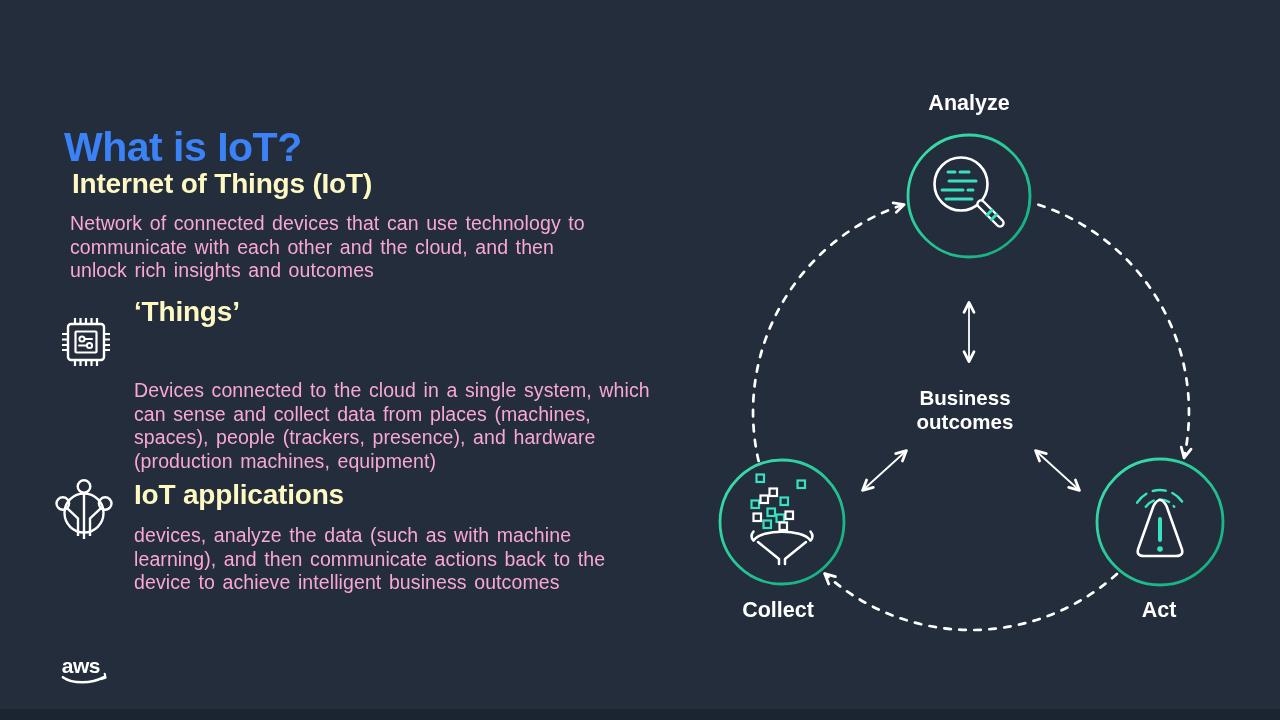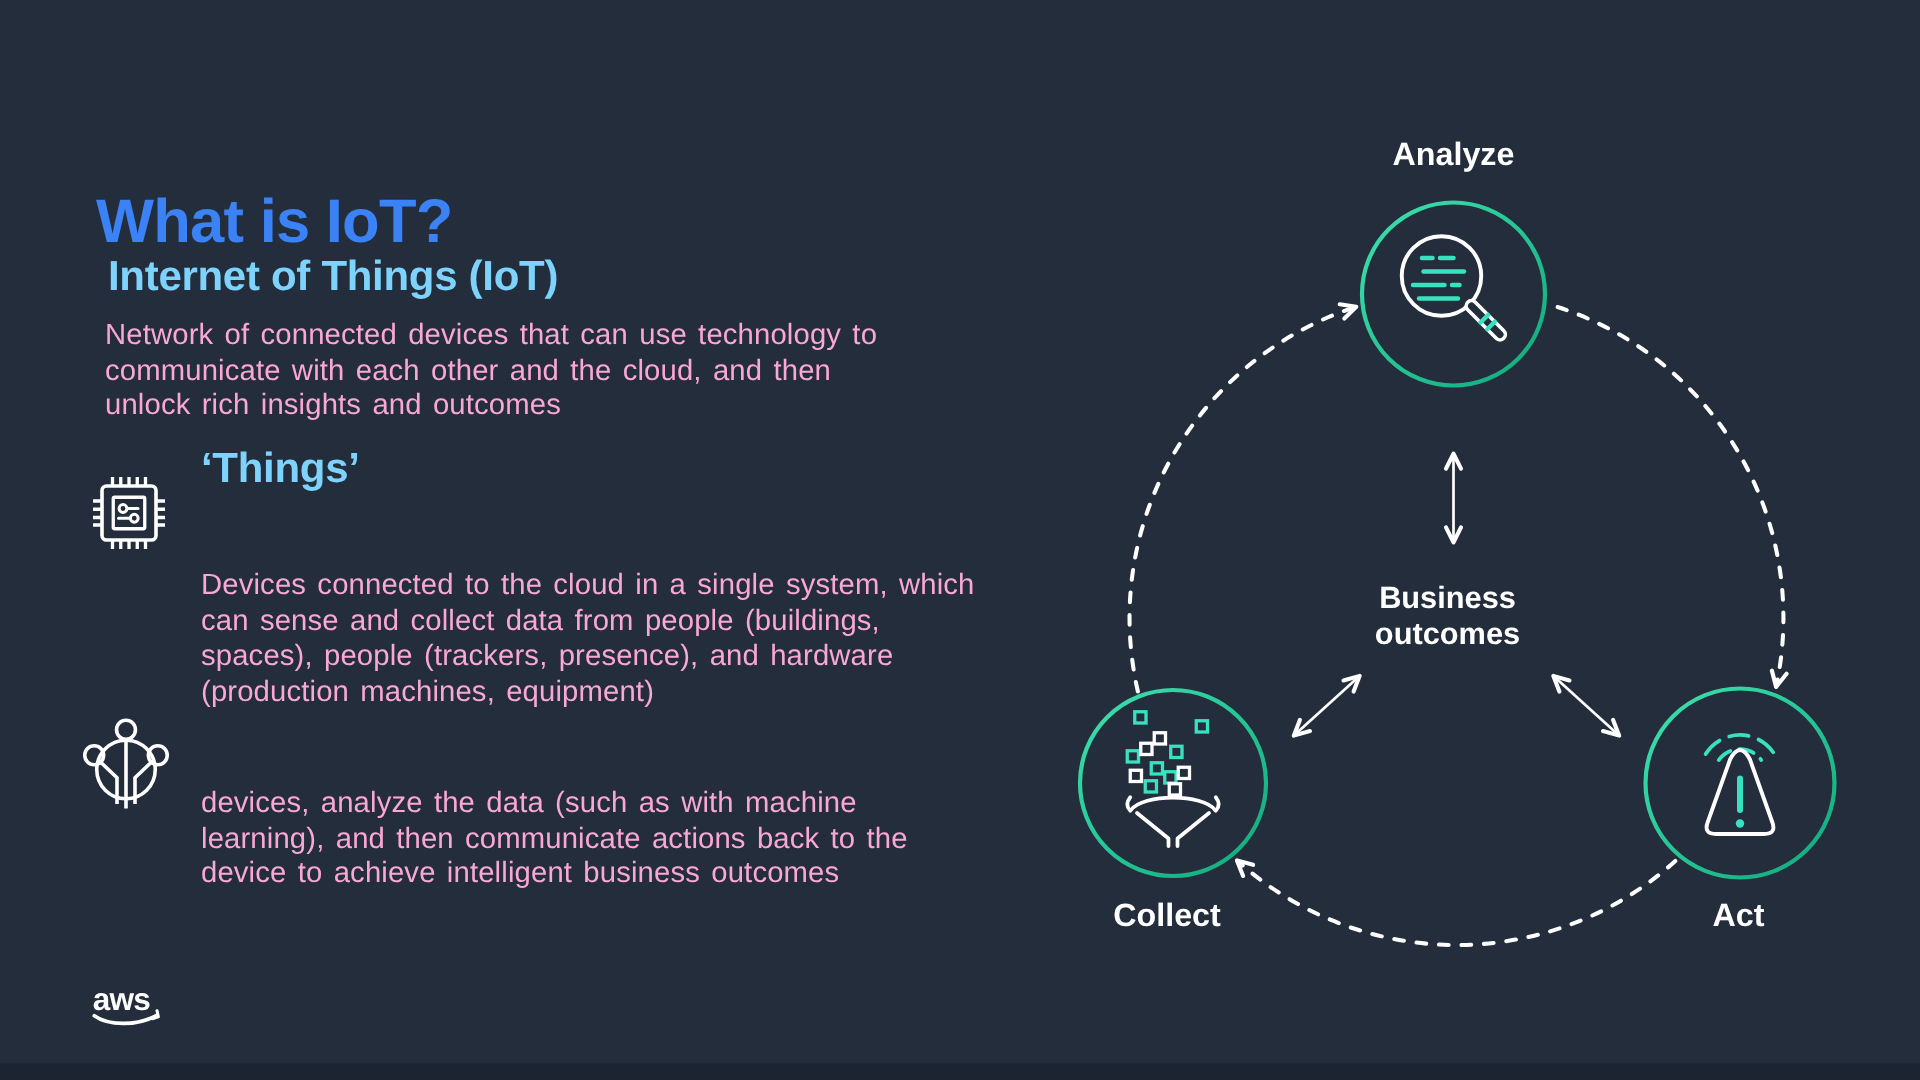--- a/index.html
+++ b/index.html
@@ -12,21 +12,21 @@
   }
   .slide{position:absolute;inset:0;}
   .abs{position:absolute;}
   .title{
     left:64px;top:94px;
     font-size:41px;font-weight:700;color:#3b82f6;
     letter-spacing:-0.5px;
     margin-top:30px;
   }
   .sec-heading{
-    font-size:28px;font-weight:700;color:#7dd3fc;
+    font-size:28px;font-weight:700;color:#fef9c3;
     letter-spacing:-0.2px;white-space:nowrap;
   }
   .def-heading{left:72px;top:168px;}
   .body-text{
     color:#f9a8d4;font-size:19.5px;line-height:23.5px;
     word-spacing:2px;letter-spacing:0.1px;
   }
   .body-line{white-space:nowrap;}
   .def-body{left:70px;top:212px;}
   .things-heading{left:134px;top:296px;}
@@ -70,37 +70,38 @@
       <circle cx="24" cy="25" r="2.6" stroke-width="2"></circle>
       <path d="M27 25h7" stroke-width="2" stroke-linecap="round"></path>
       <path d="M21 31.5h7" stroke-width="2" stroke-linecap="round"></path>
       <circle cx="31.5" cy="31.5" r="2.6" stroke-width="2"></circle>
     </svg>
   </div>
 
   <div class="abs sec-heading things-heading">‘Things’</div>
   <div class="abs body-text things-body">
     <div class="body-line">Devices connected to the cloud in a single system, which</div>
-    <div class="body-line">can sense and collect data from people (buildings,</div>
+    <div class="body-line">can sense and collect data from places (machines,</div>
     <div class="body-line">spaces), people (trackers, presence), and hardware</div>
     <div class="body-line">(production machines, equipment)</div>
   </div>
 
   <div class="abs iot-icon-box">
     <svg width="60" height="70" viewBox="0 0 60 70" fill="none" stroke="#FFFFFF" stroke-width="2.4">
       <circle cx="30" cy="36" r="19.5"></circle>
       <circle cx="30" cy="9.5" r="6.3"></circle>
       <circle cx="8.8" cy="26.5" r="6.3"></circle>
       <circle cx="51.2" cy="26.5" r="6.3"></circle>
       <path d="M30 15.8V62"></path>
       <path d="M13.3 31.3L24 41.5V59"></path>
       <path d="M46.7 31.3L36 41.5V59"></path>
     </svg>
   </div>
 
+  <div class="abs sec-heading apps-heading">IoT applications</div>
   <div class="abs body-text apps-body">
     <div class="body-line">devices, analyze the data (such as with machine</div>
     <div class="body-line">learning), and then communicate actions back to the</div>
     <div class="body-line">device to achieve intelligent business outcomes</div>
   </div>
 
   <div class="abs aws-logo-box">
     <svg width="56" height="42" viewBox="0 0 52 40" fill="none">
       <text x="3" y="20" style="font-family:'Liberation Sans',sans-serif;font-weight:700;font-size:20px;fill:#FFFFFF;letter-spacing:-0.5px;">aws</text>
       <path d="M4 24 C13 30.5 31 30.5 43 24" stroke="#FFFFFF" stroke-width="2.4" stroke-linecap="round"></path>

